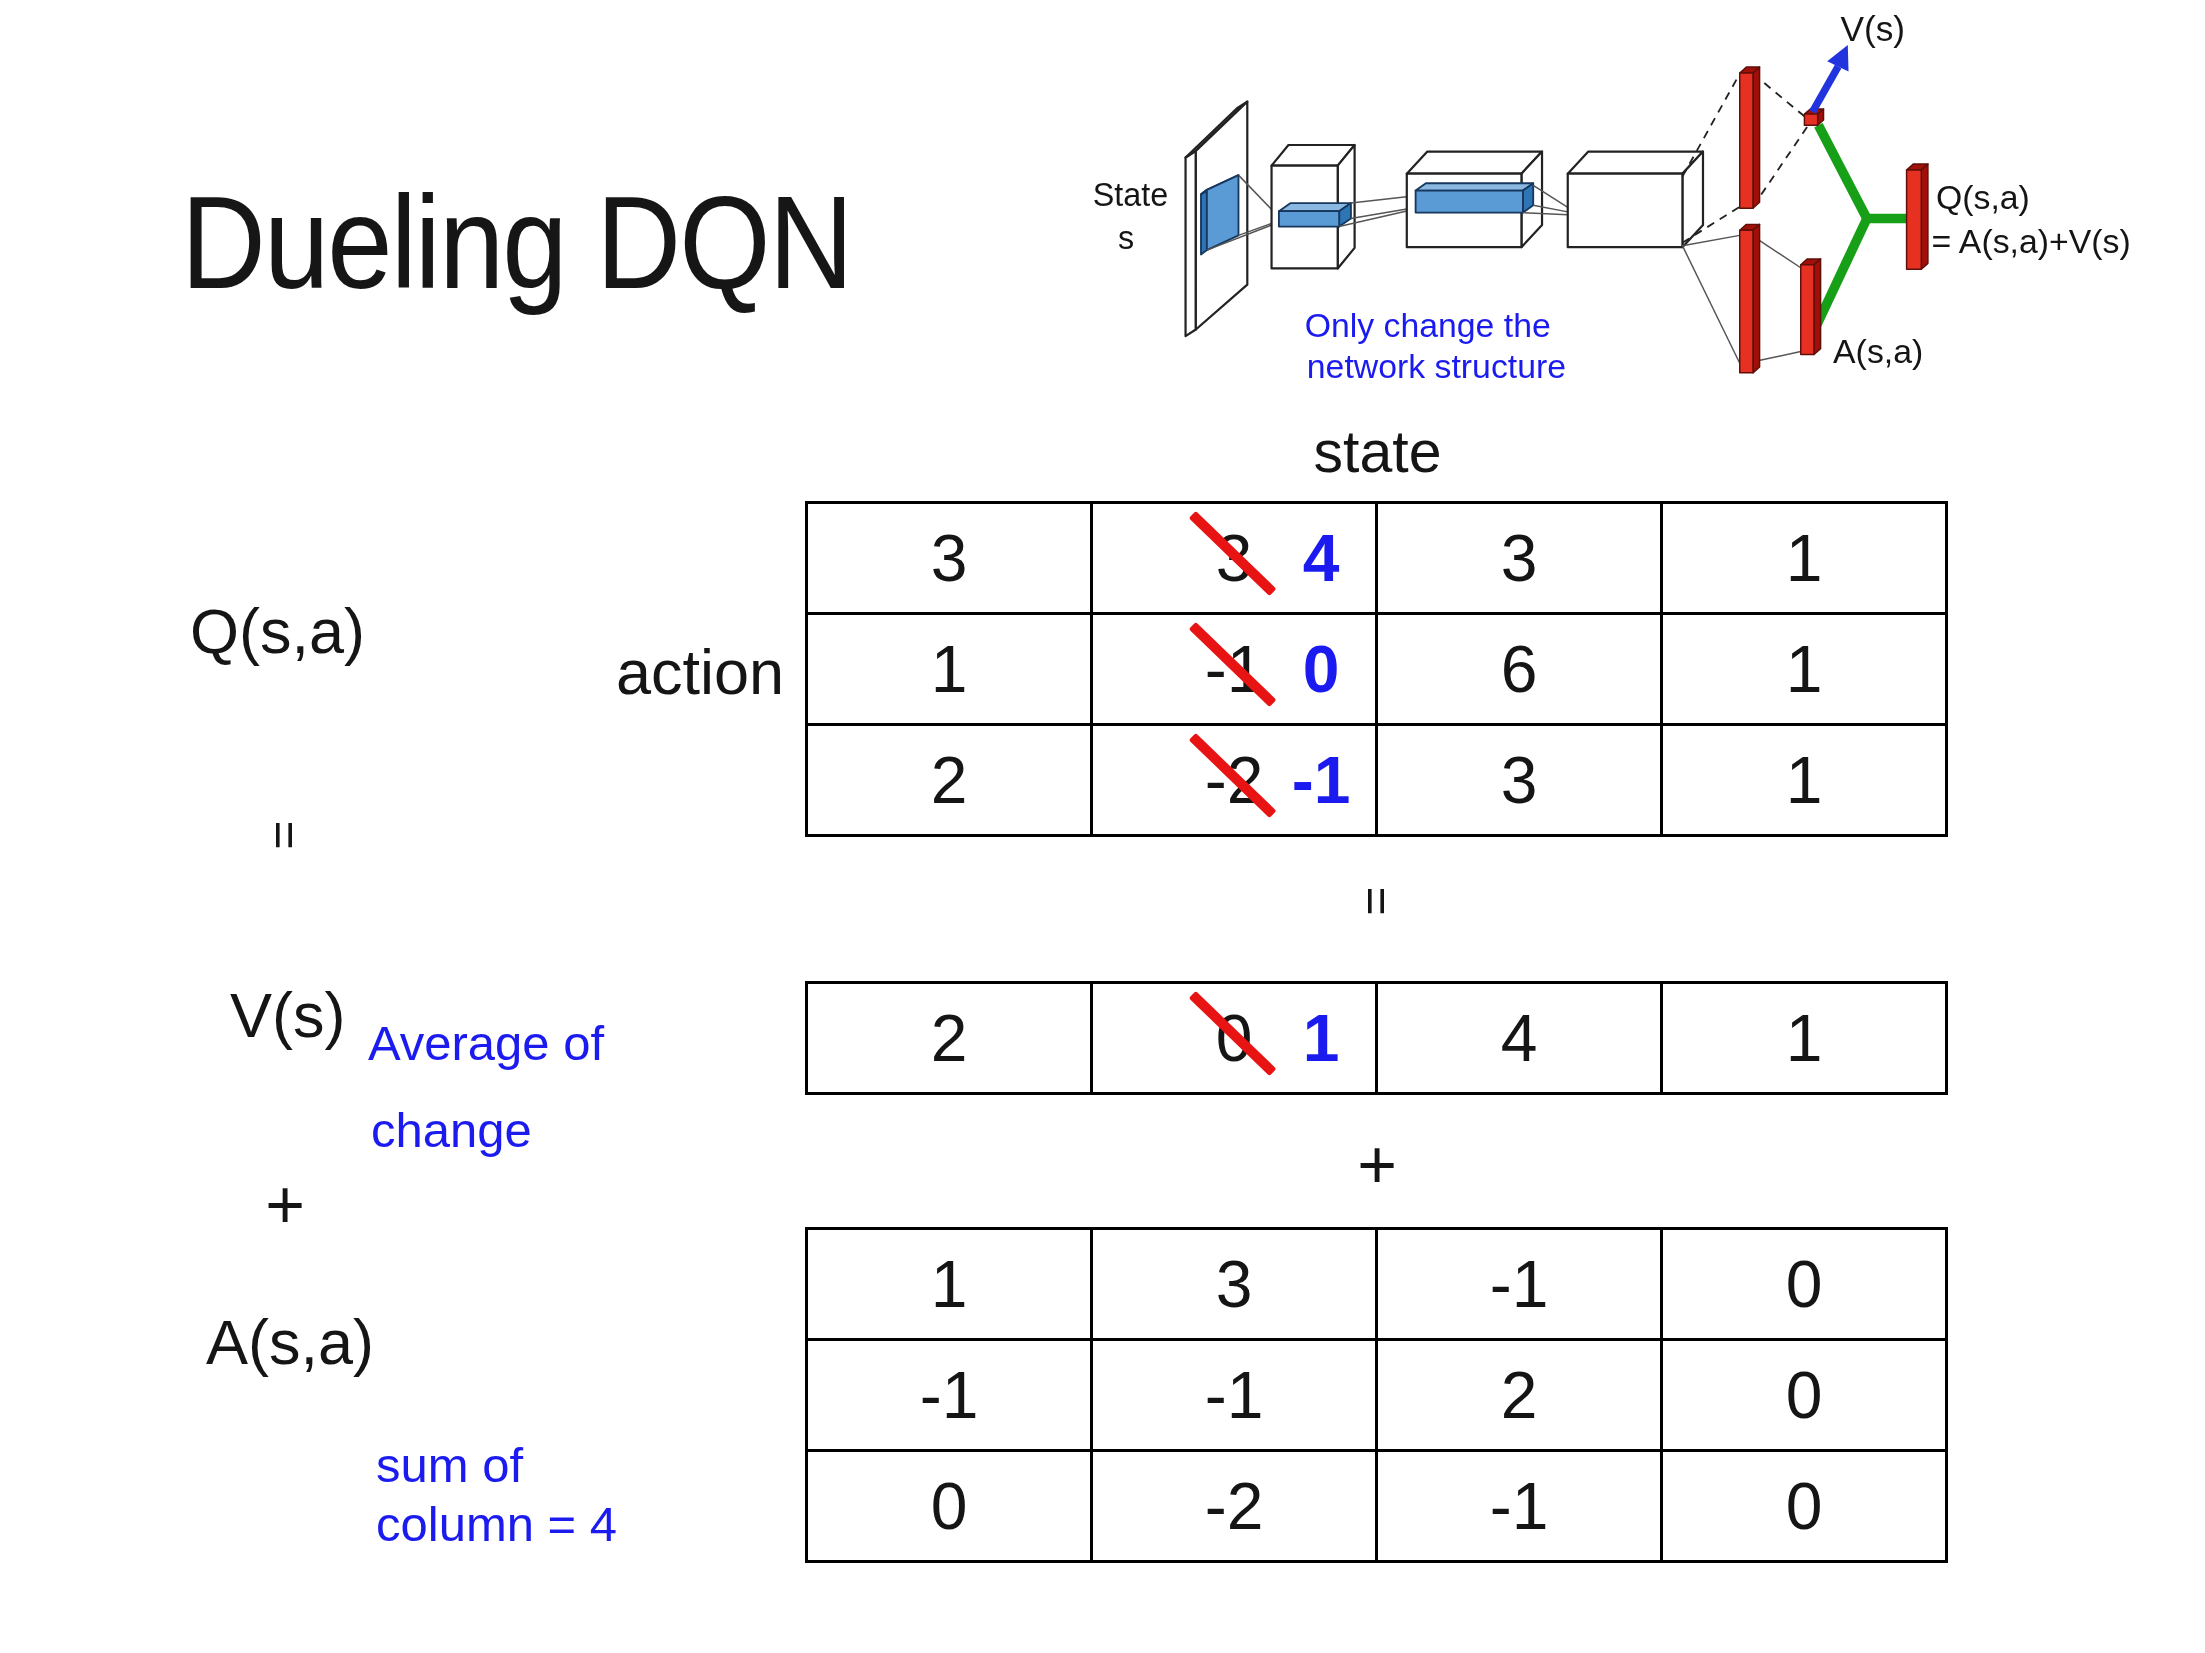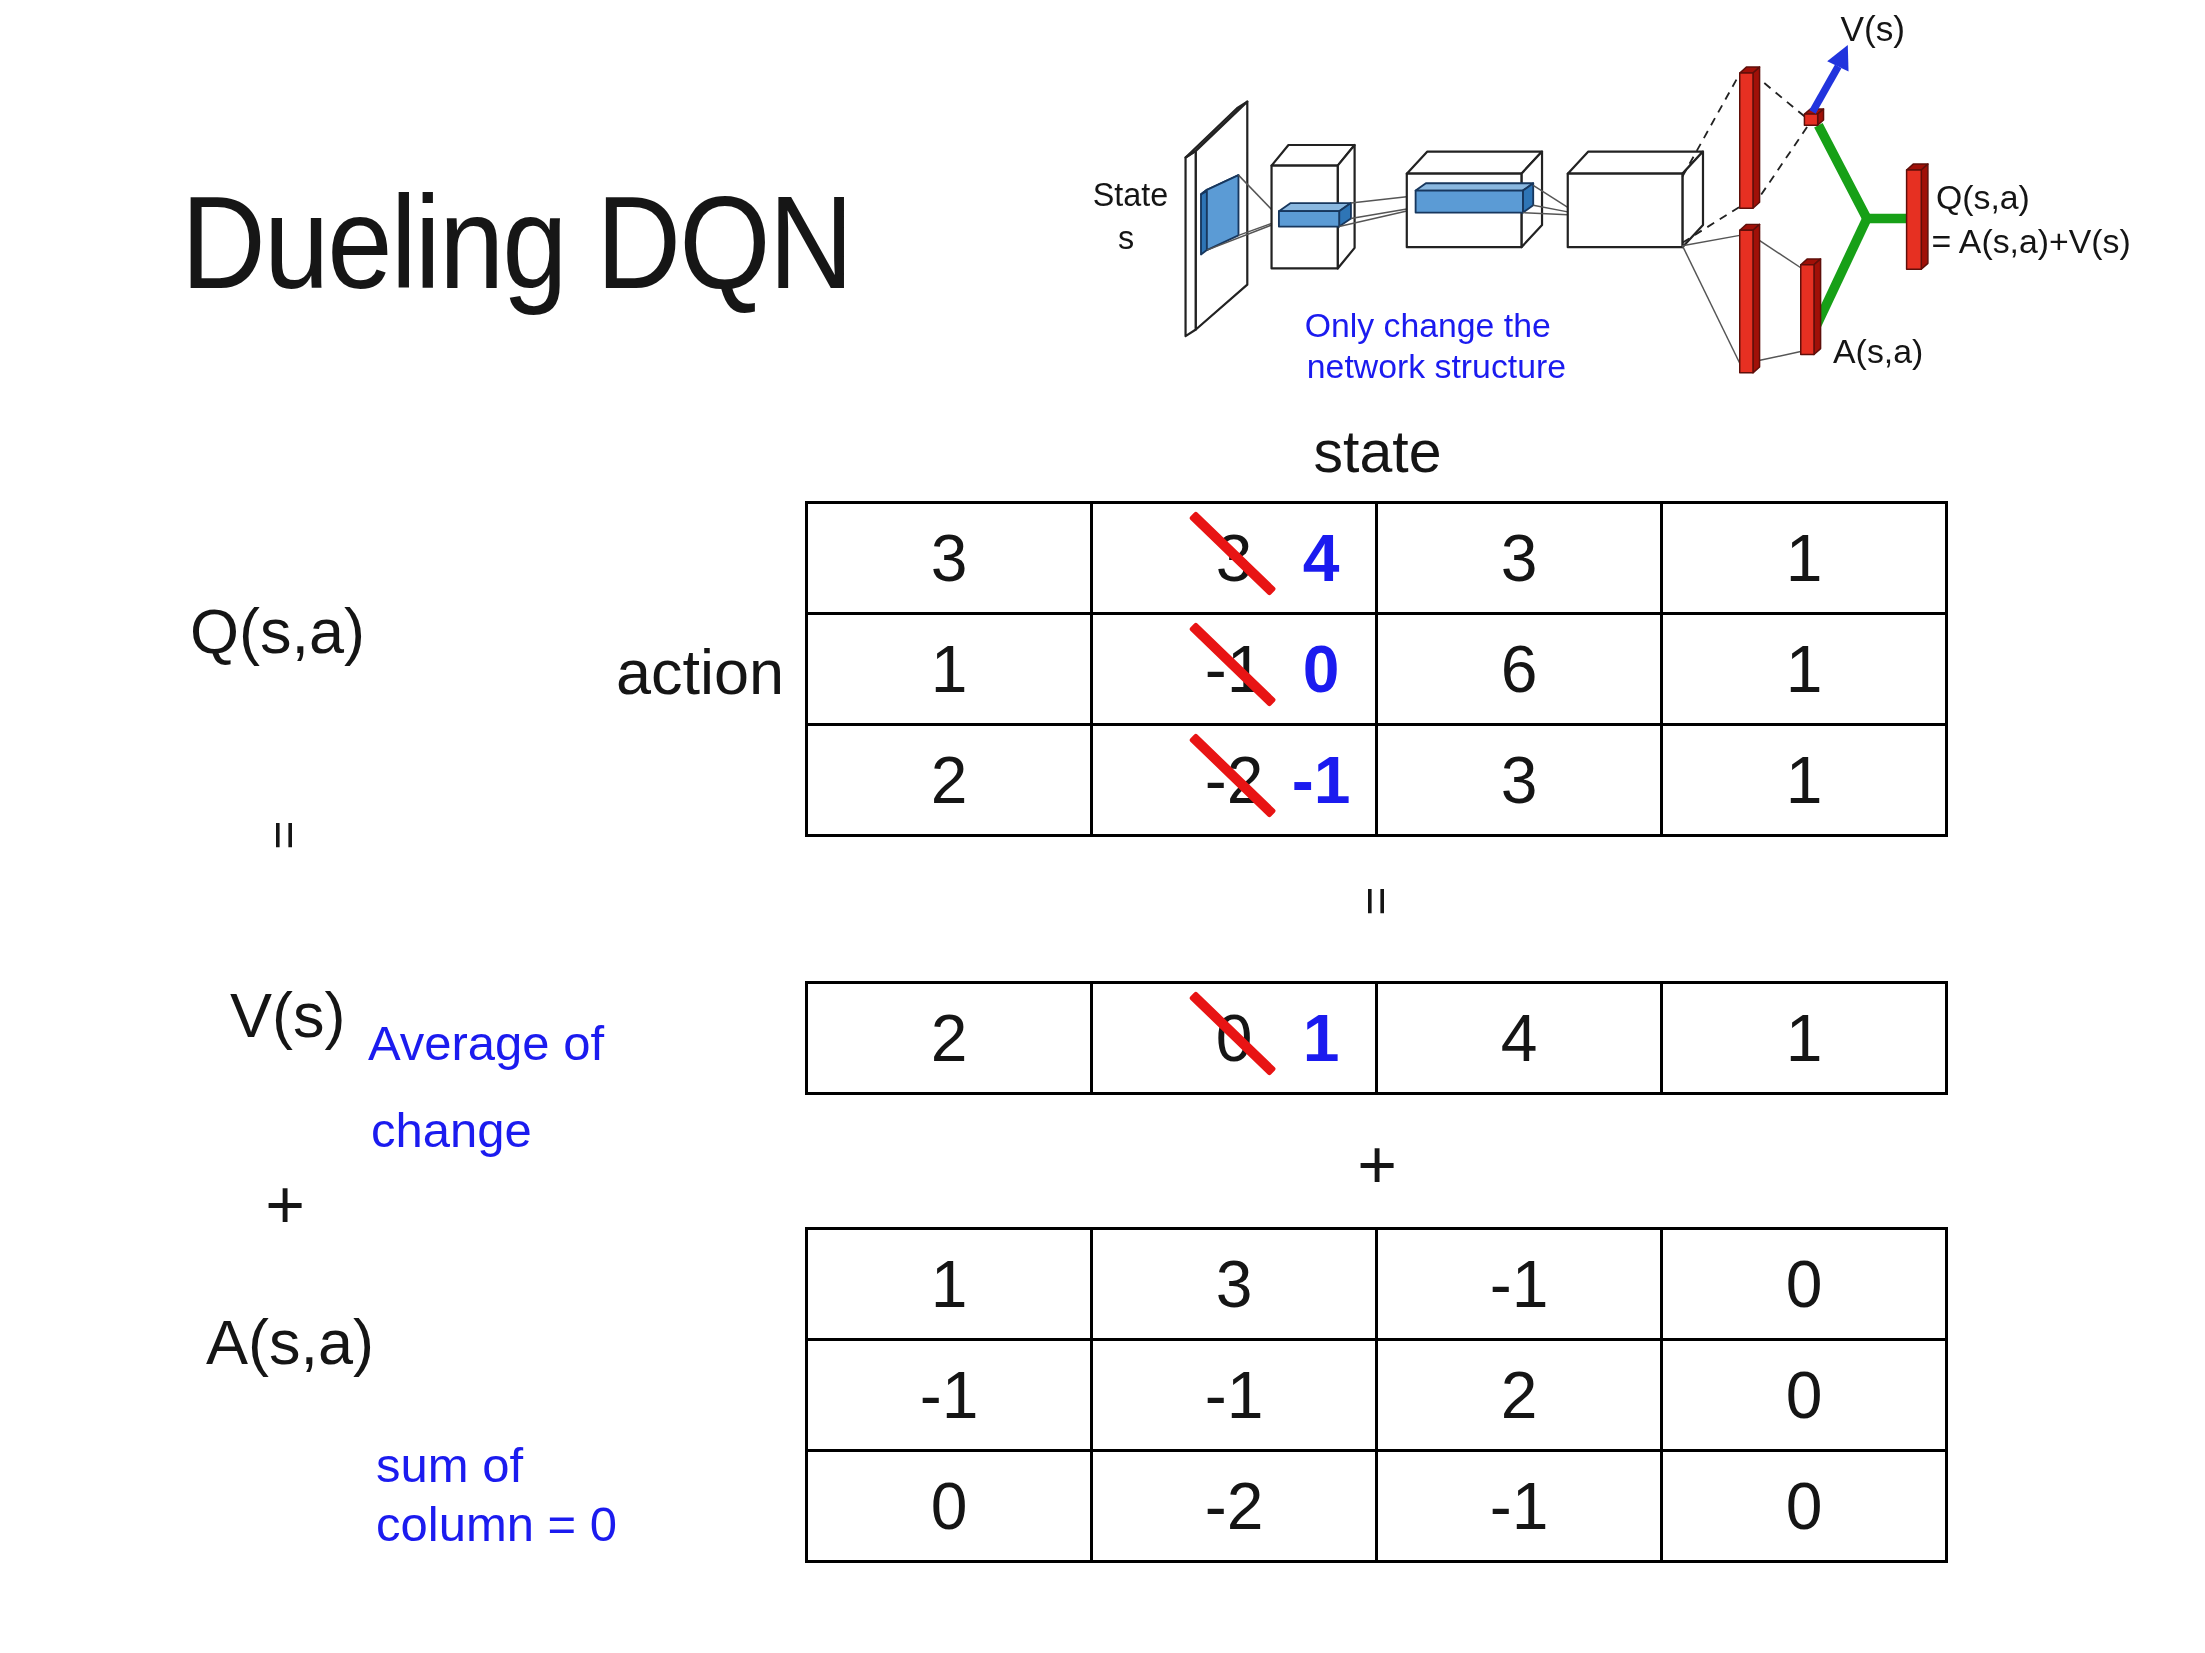--- a/index.html
+++ b/index.html
@@ -205,21 +205,21 @@
 <div class="abs op" id="equals-left">
   <span class="eq rot90">=</span>
 </div>
 <div class="abs side-label" id="v-label">V(s)</div>
 <div class="abs op plus" id="plus-left">+</div>
 <div class="abs side-label" id="a-label">A(s,a)</div>
 
 <div class="abs blue-note" id="avg-note-1">Average of</div>
 <div class="abs blue-note" id="avg-note-2">change</div>
 <div class="abs blue-note" id="sum-note-1">sum of</div>
-<div class="abs blue-note" id="sum-note-2">column = 0</div>
+<div class="abs blue-note" id="sum-note-2">column = 4</div>
 
 <div class="abs" id="state-header">state</div>
 <div class="abs" id="action-header">action</div>
 <div class="abs op" id="equals-mid">
   <span class="eq rot90">=</span>
 </div>
 <div class="abs op plus" id="plus-mid">+</div>
 
 <div class="table" id="q-table">
     <div class="trow">

